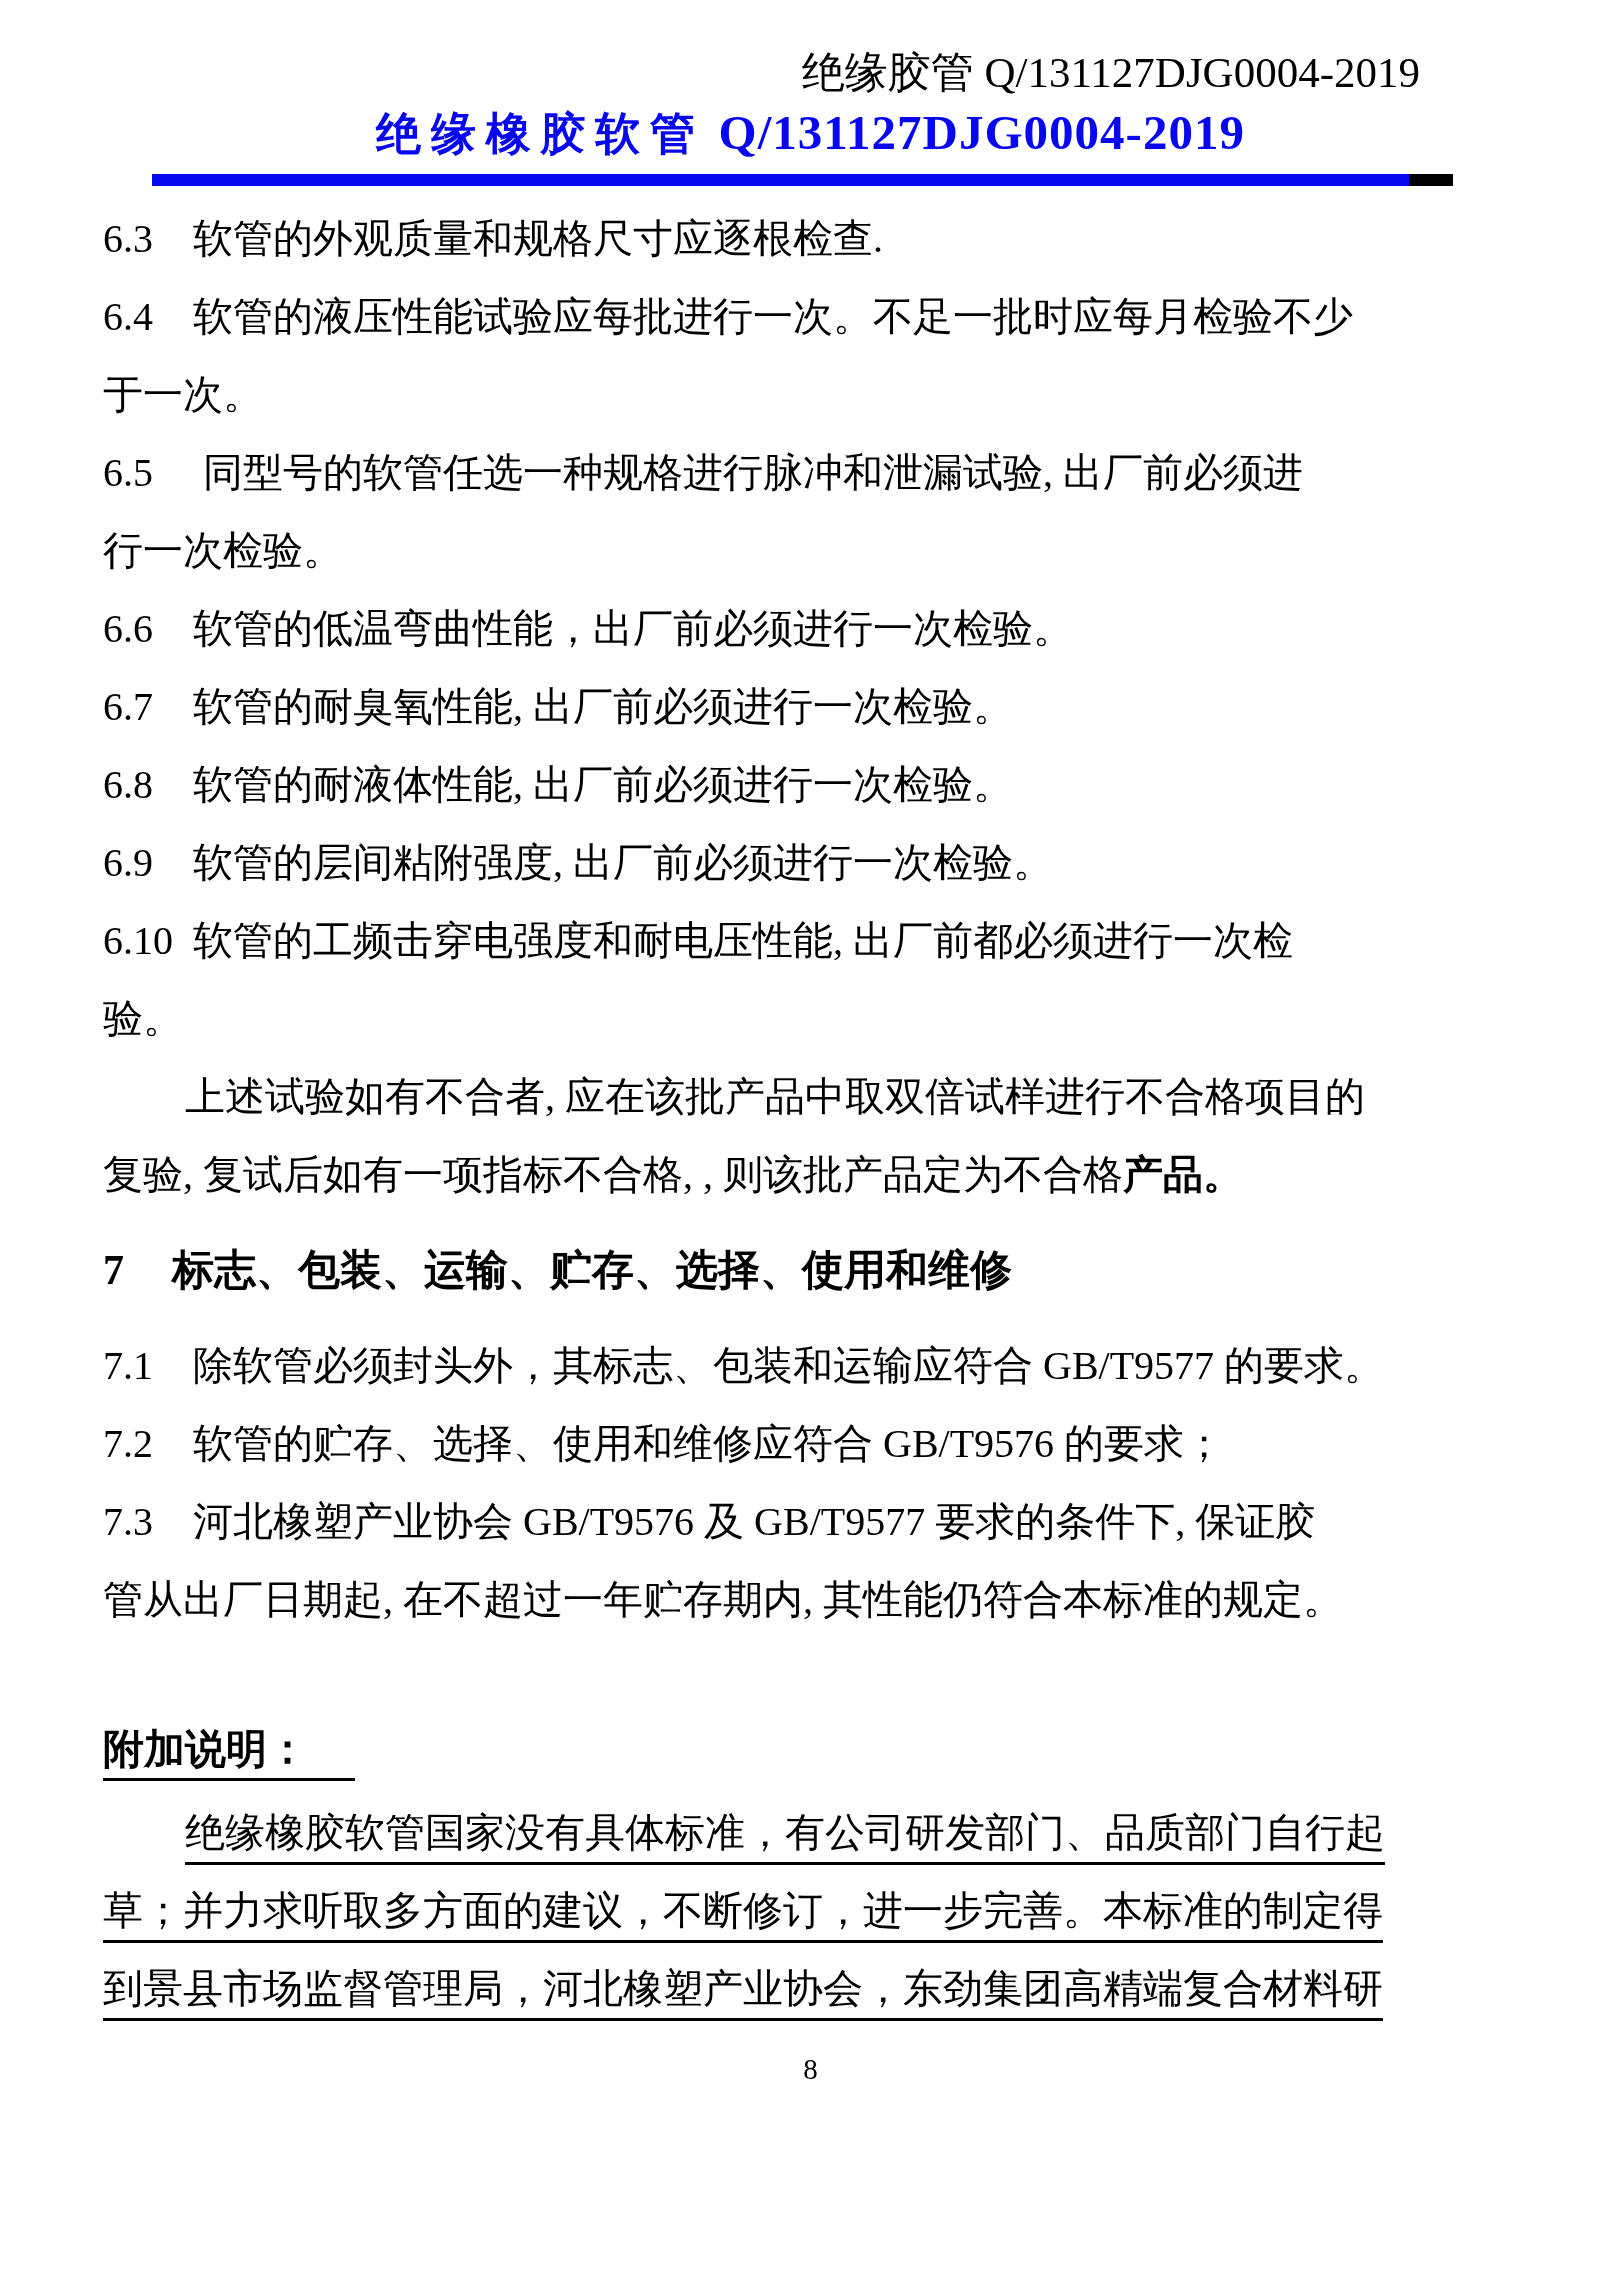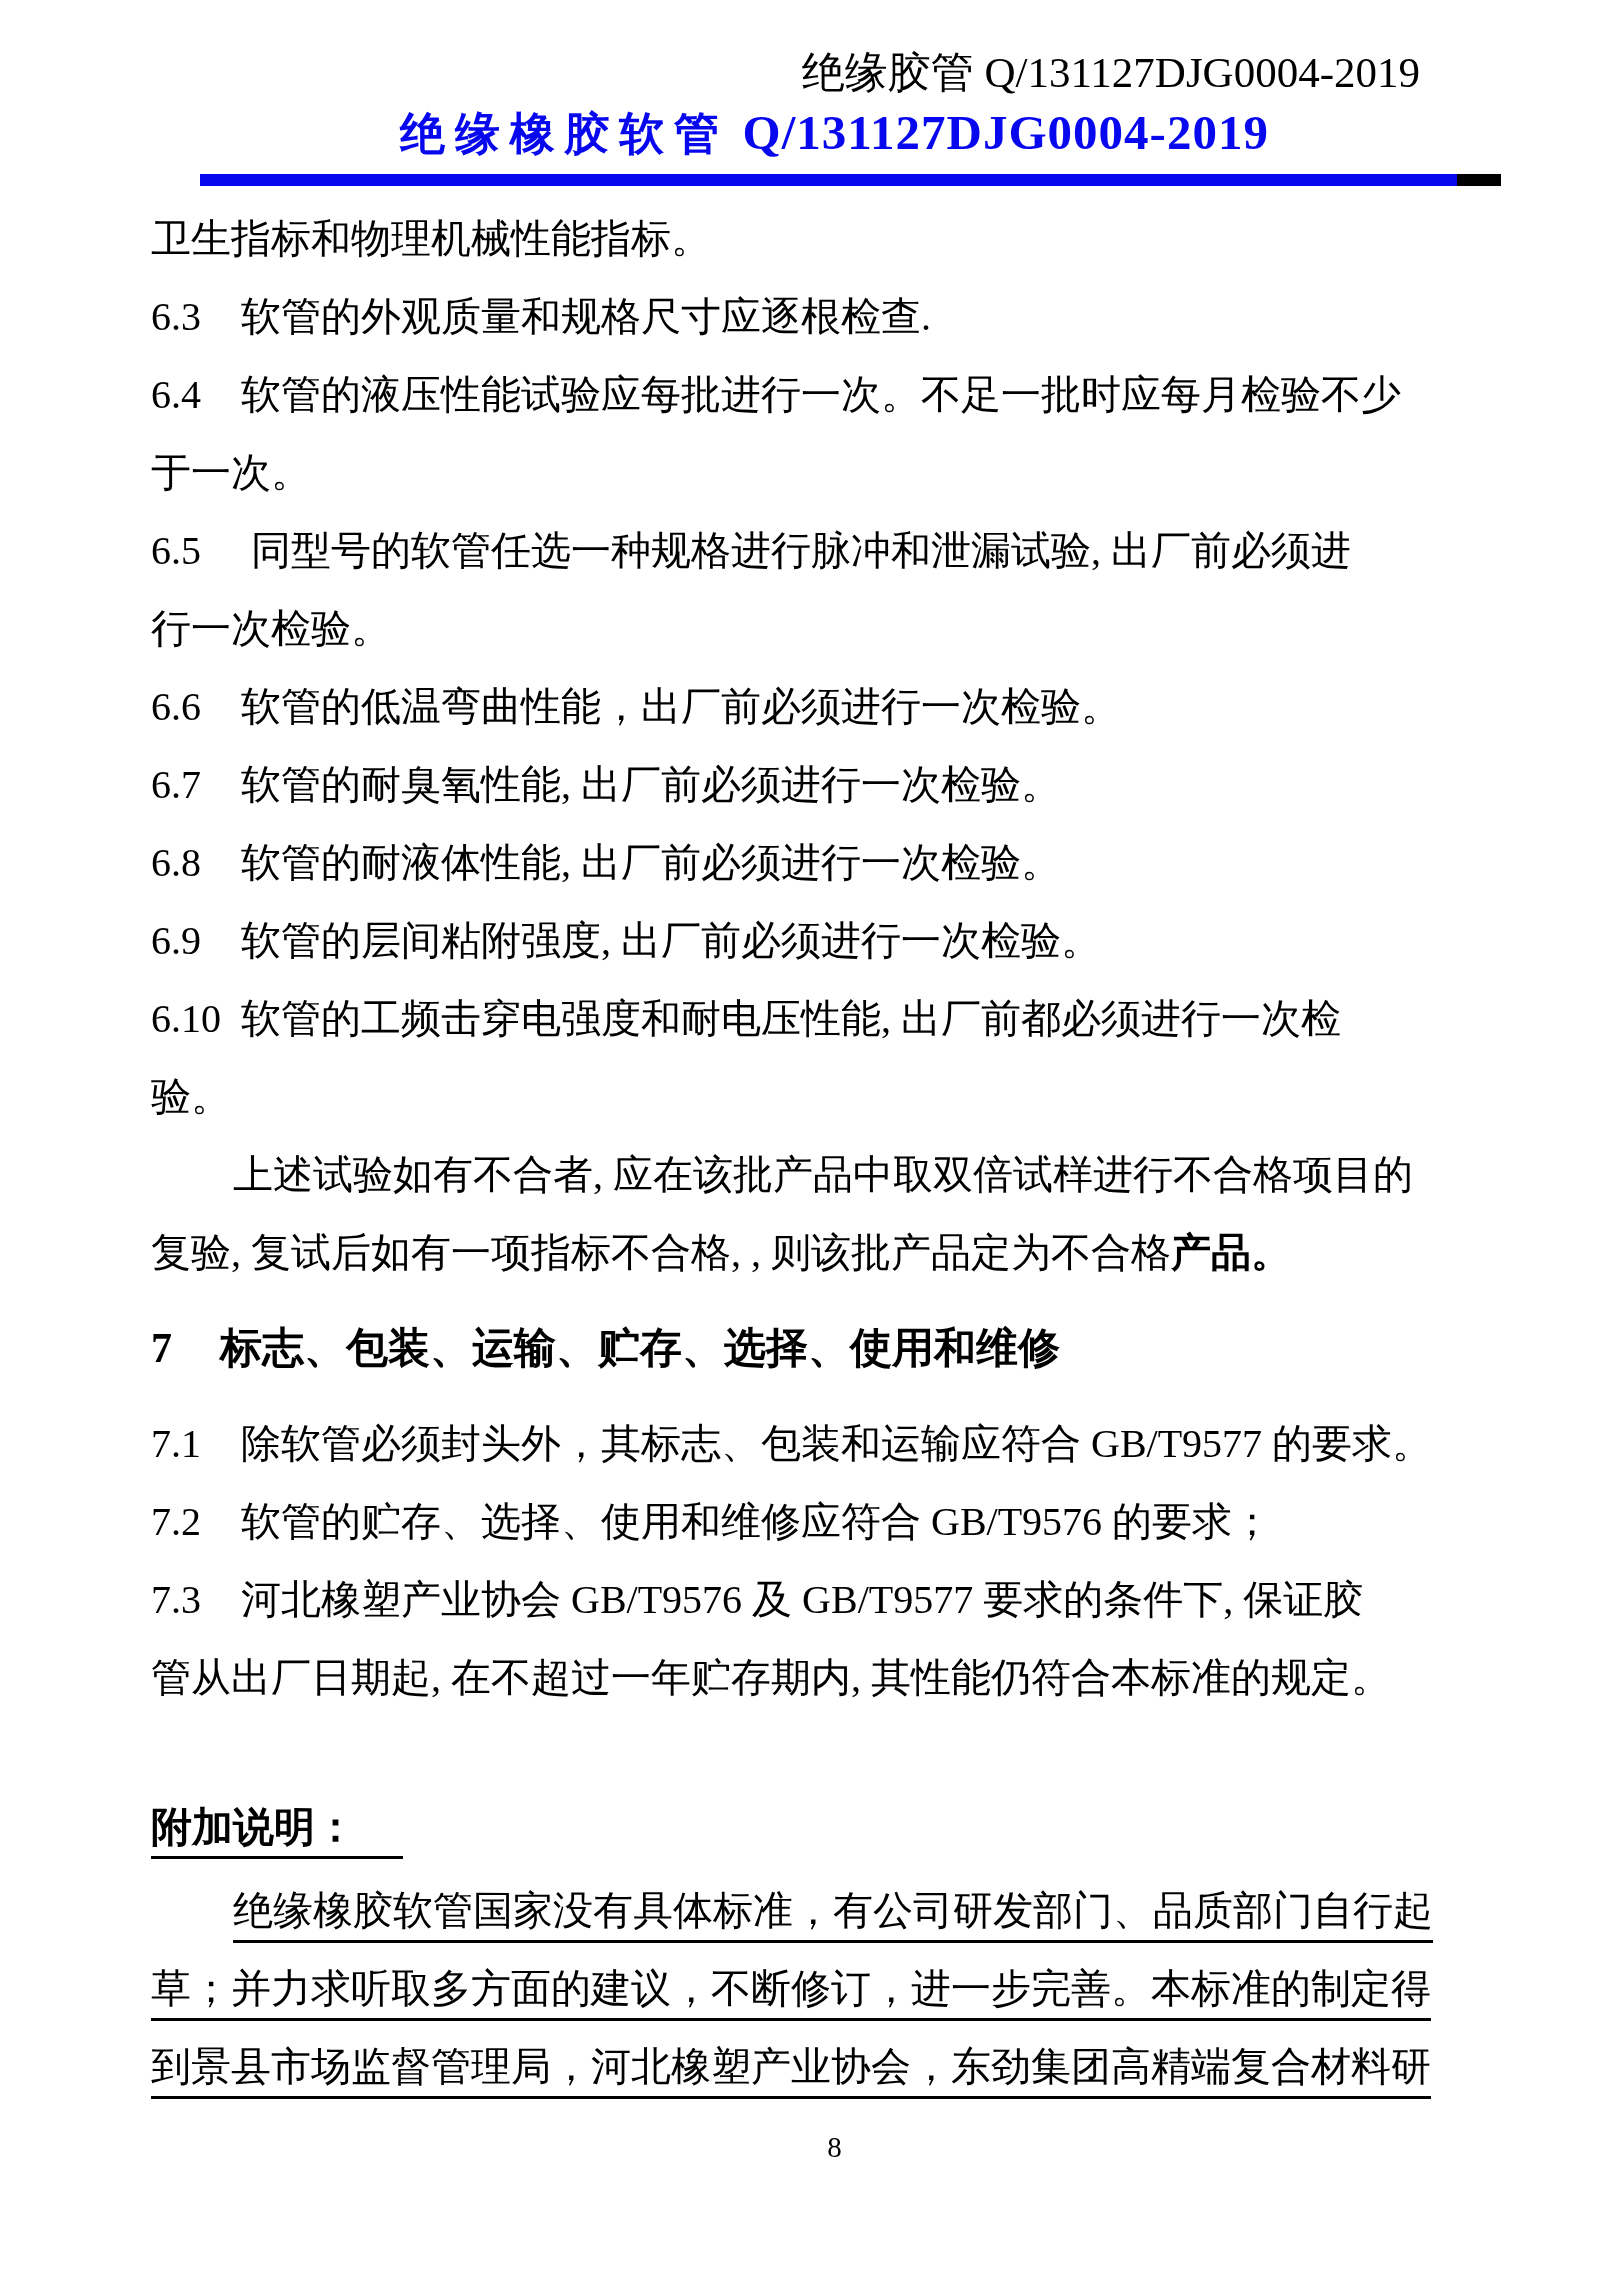--- a/index.html
+++ b/index.html
@@ -5,21 +5,20 @@
   * { margin: 0; padding: 0; box-sizing: border-box; }
   html, body { background: #ffffff; }
   .page {
     position: relative;
     width: 1621px;
     height: 2293px;
     background: #ffffff;
     overflow: hidden;
     font-family: "Liberation Serif", "DejaVu Serif", serif;
     color: #000000;
-    padding-left: 48px;
   }
   .doc-ref {
     margin: 45px 201px 0 0;
     text-align: right;
     font-size: 43px;
     line-height: 55px;
     font-weight: 500;
     white-space: nowrap;
   }
   .main-title {
@@ -85,21 +84,20 @@
     <span class="zh">绝缘橡胶软管</span><span class="code">Q/131127DJG0004-2019</span>
   </div>
 
   <div class="rule">
     <div class="rule-blue"></div>
     <div class="rule-black"></div>
   </div>
 
   <div class="body-text">
 
-    <div class="line"><span>卫生指标和物理机械性能指标。</span></div>
 
     <div class="line"><span class="num">6.3</span><span>软管的外观质量和规格尺寸应逐根检查.</span></div>
 
     <div class="line"><span class="num">6.4</span><span>软管的液压性能试验应每批进行一次。不足一批时应每月检验不少</span></div>
 
     <div class="line"><span>于一次。</span></div>
 
     <div class="line"><span class="num">6.5</span><span> 同型号的软管任选一种规格进行脉冲和泄漏试验, 出厂前必须进</span></div>
 
     <div class="line"><span>行一次检验。</span></div>

